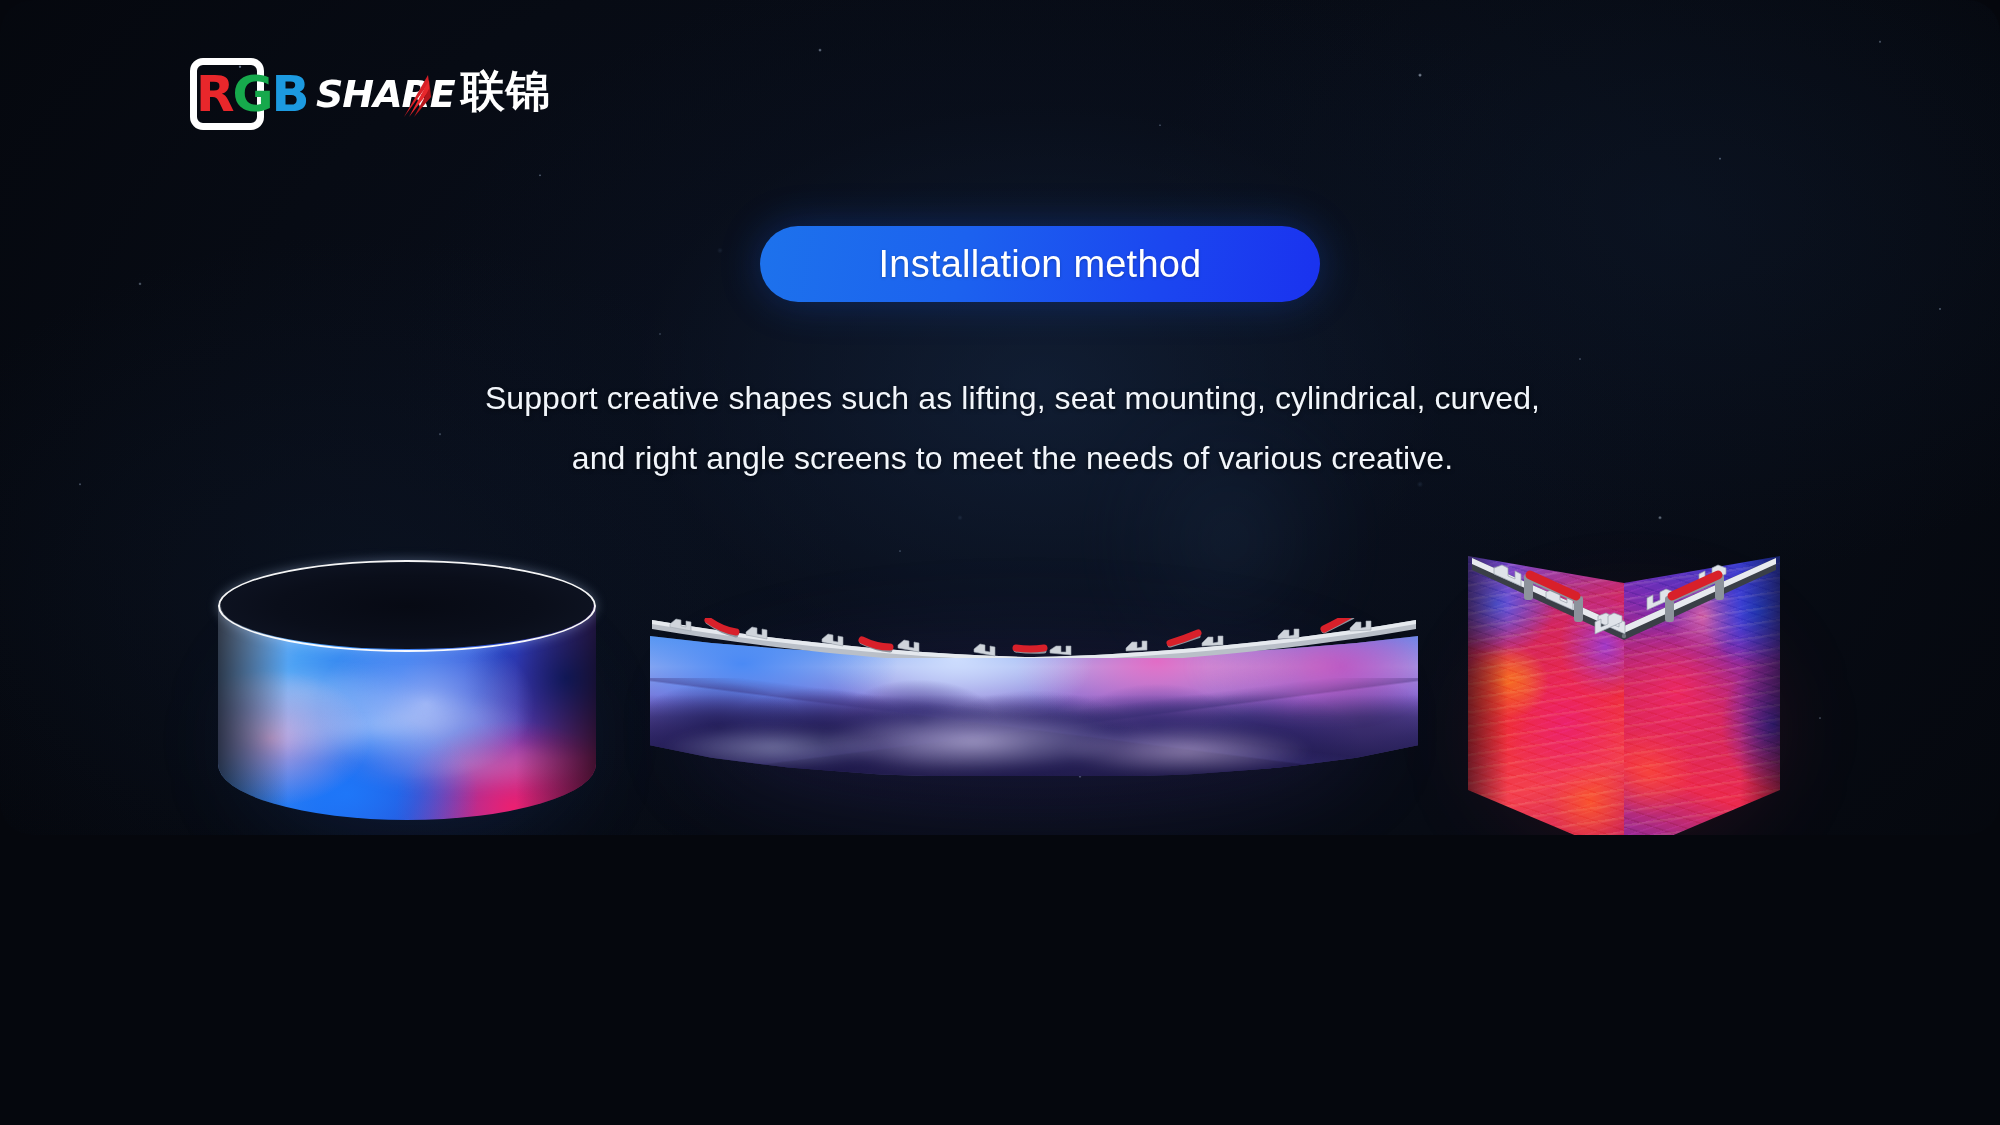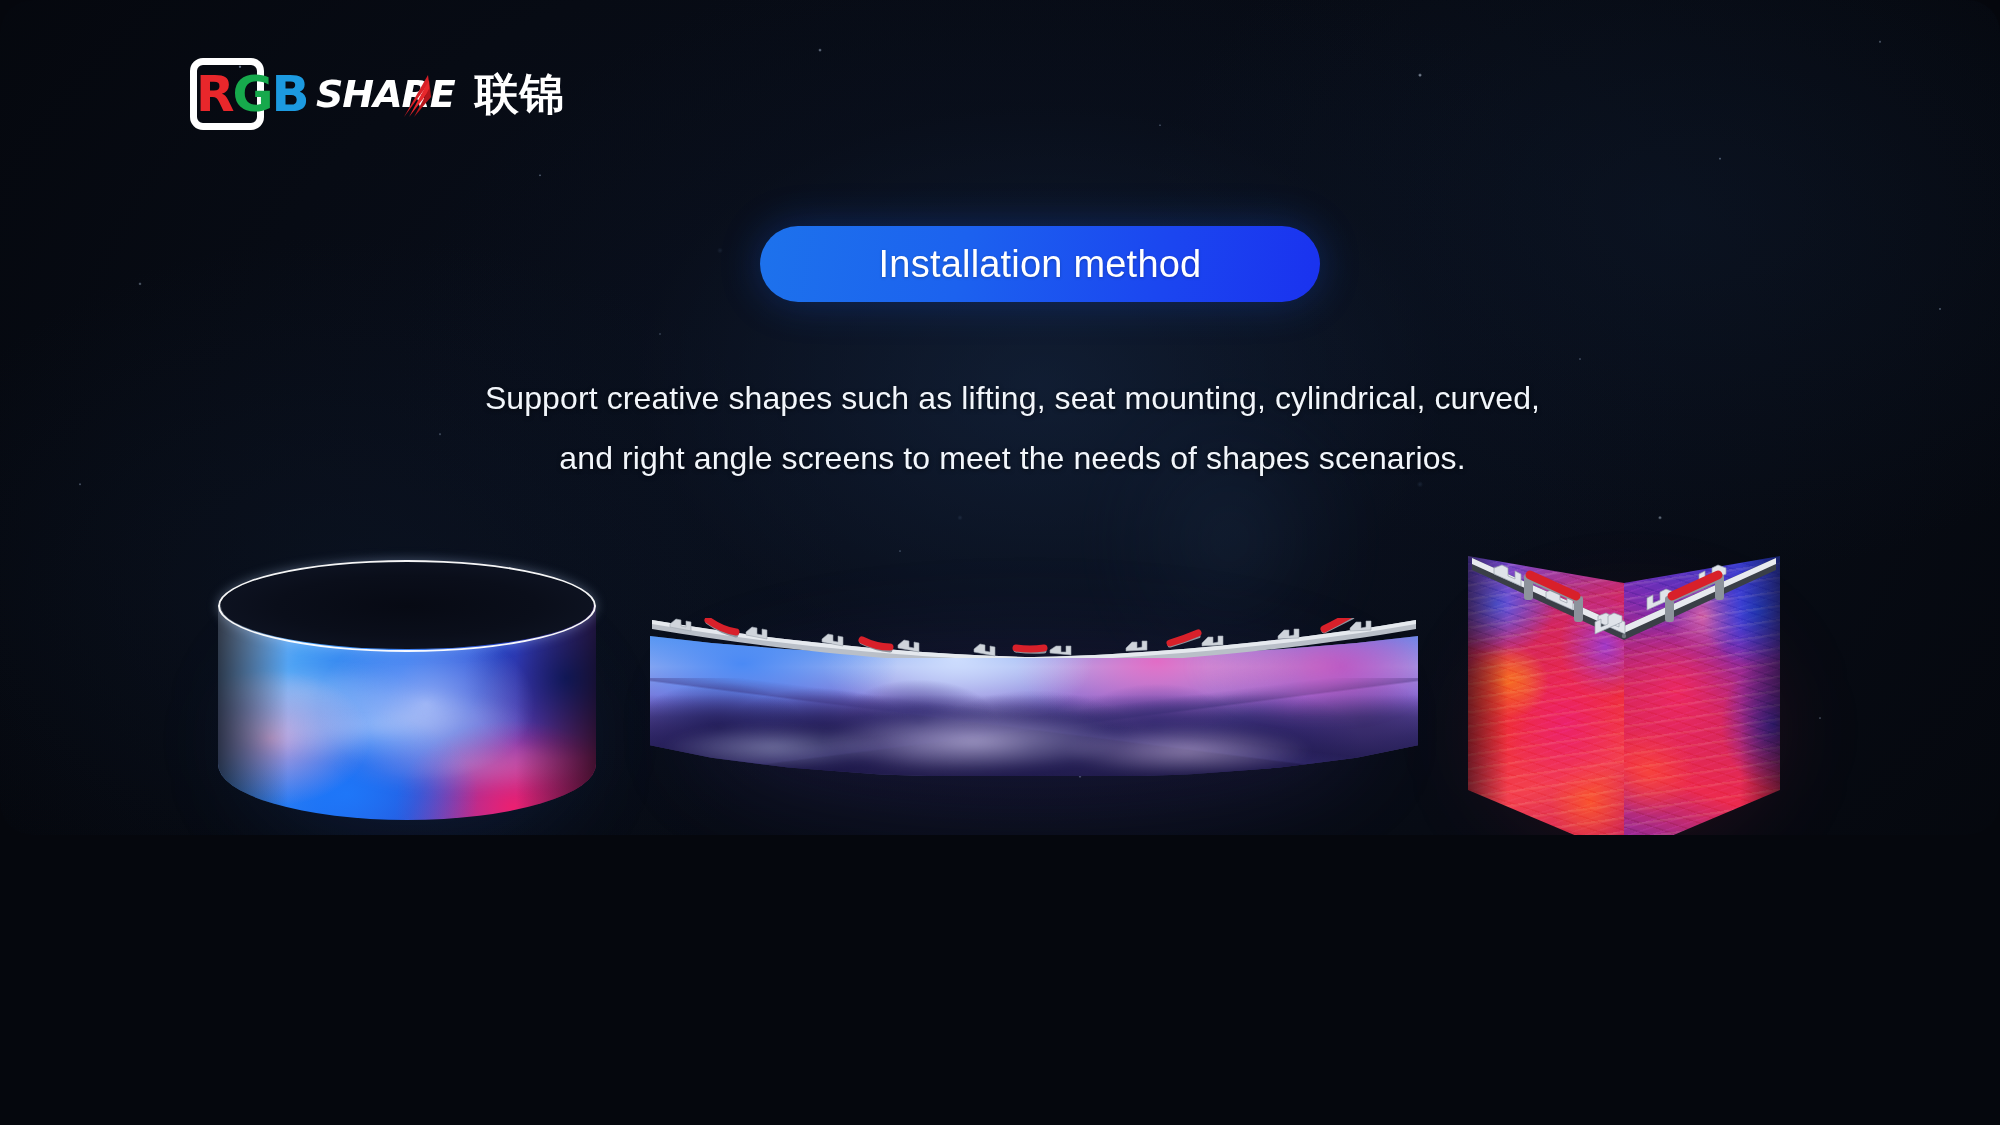--- a/index.html
+++ b/index.html
@@ -102,24 +102,24 @@
     font-size:38px; font-weight:700; letter-spacing:-1px;
     color:#ffffff; line-height:1;
     font-family:"DejaVu Sans", sans-serif;
     font-style:italic;
   }
   .logo-ray {
     position:absolute; left:86px; top:-2px;
     width:30px; height:46px; pointer-events:none;
   }
   .logo-cn {
-    margin-left:20px;
+    margin-left:6px;
     font-size:44px; font-weight:700; color:#ffffff;
     line-height:1; letter-spacing:1px;
-    font-family:Liberation Sans, sans-serif;
+    font-family:Liberation Mono, monospace;
   }
 
   
   .title-pill {
     position:absolute; left:760px; top:226px;
     width:560px; height:76px;
     border-radius:38px;
     background:linear-gradient(100deg, #1d72ec 0%, #1c62ef 36%, #1b46f0 72%, #1a32ef 100%);
     display:flex; align-items:center; justify-content:center;
     box-shadow:0 0 40px rgba(28,90,235,.30);
@@ -338,21 +338,21 @@
     </div>
     <div class="logo-cn">联锦</div>
   </div>
 
   <div class="title-pill">
     <span>Installation method</span>
   </div>
 
   <div class="subtitle">
     <div>Support creative shapes such as lifting, seat mounting, cylindrical, curved,</div>
-    <div>and right angle screens to meet the needs of shapes scenarios.</div>
+    <div>and right angle screens to meet the needs of various creative.</div>
   </div>
 
   <div class="products">
 
     <div class="glow-soft" style="left:250px;top:640px;width:320px;height:200px;background:rgba(40,90,200,.18);"></div>
     <div class="glow-soft" style="left:700px;top:650px;width:660px;height:160px;background:rgba(90,70,190,.16);"></div>
     <div class="glow-soft" style="left:1490px;top:620px;width:280px;height:220px;background:rgba(200,40,80,.16);"></div>
 
     <div class="cylinder">
       <div class="cyl-body">

